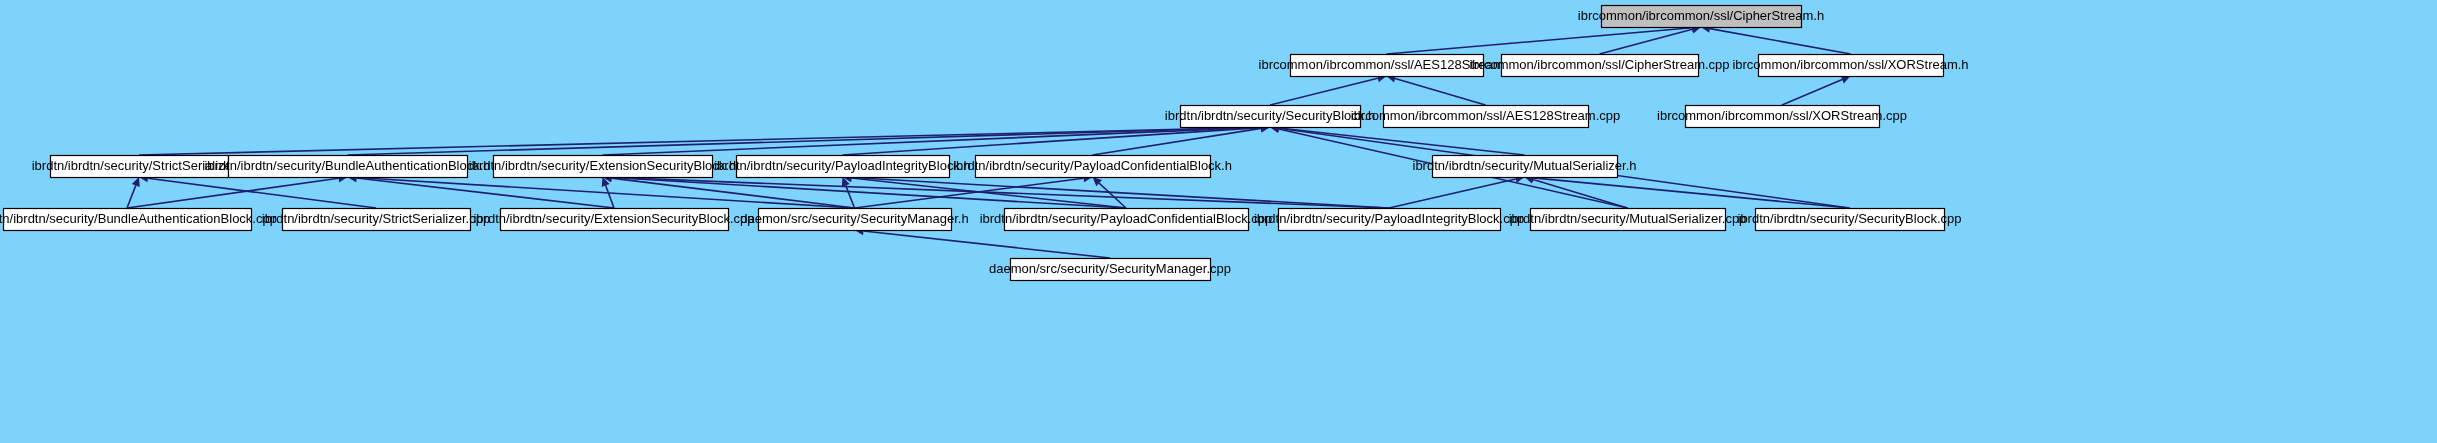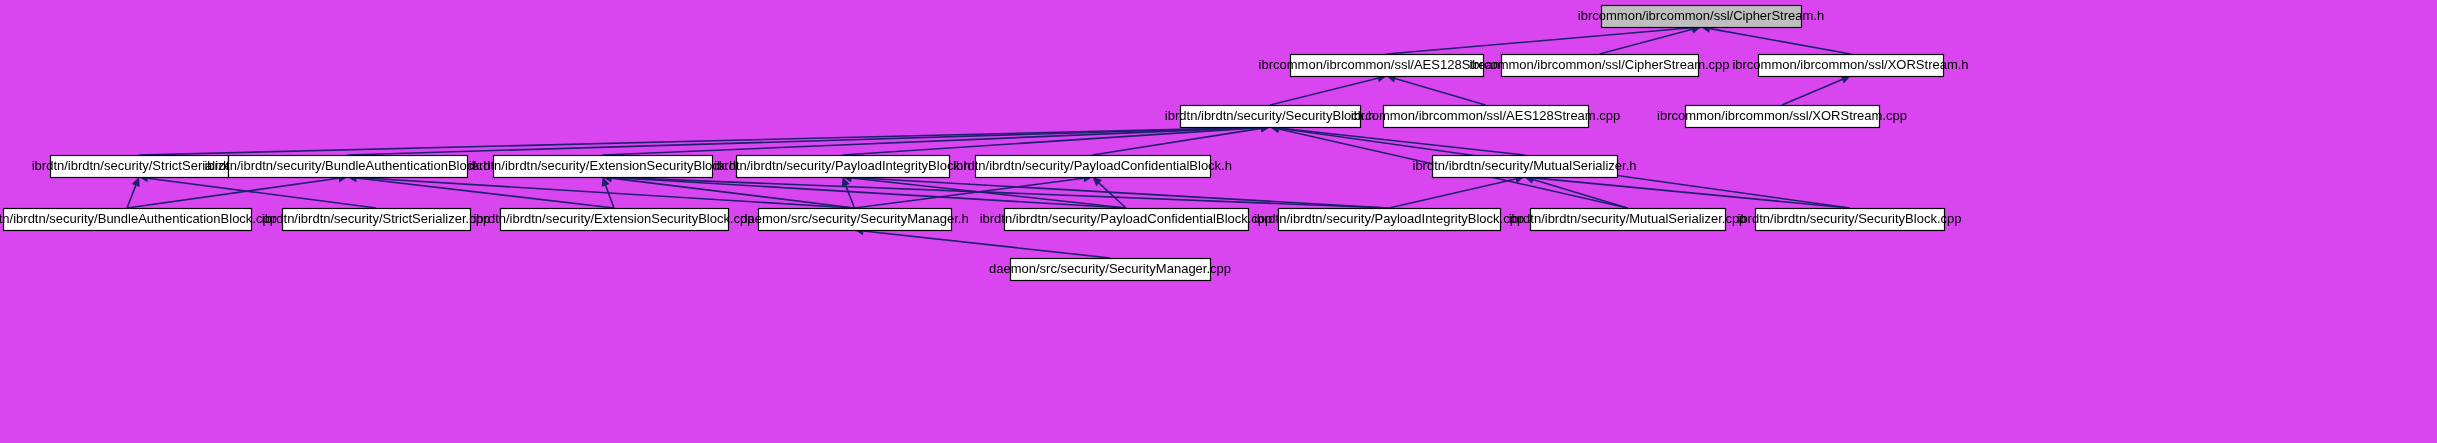--- a/index.html
+++ b/index.html
@@ -1,17 +1,17 @@
 <!DOCTYPE html>
 <html><head>
 <meta charset="utf-8">
 <style>
   html,body{margin:0;padding:0;background:#ffffff;}
   body{font-family:"Liberation Sans", sans-serif;}
-  #graph-wrap{position:relative;width:2437px;height:443px;background:#d946ef;overflow:hidden;}
+  #graph-wrap{position:relative;width:2437px;height:443px;background:#7dd3fc;overflow:hidden;}
   svg#graph{position:absolute;left:0;top:0;width:2437px;height:443px;display:block;}
   .node-box{fill:#ffffff;stroke:#000000;stroke-width:1.2px;}
   .node-box.root{fill:#bfbfbf;stroke:#000000;stroke-width:1.2px;}
   .node-label{font-family:"Liberation Sans", sans-serif;font-size:13px;fill:#000000;text-anchor:middle;dominant-baseline:middle;}
   .edge{fill:none;stroke:#1f1f70;stroke-width:1.6px;}
   .arrowhead{fill:#1f1f70;stroke:none;}
 </style>
 </head>
 <body>
 

